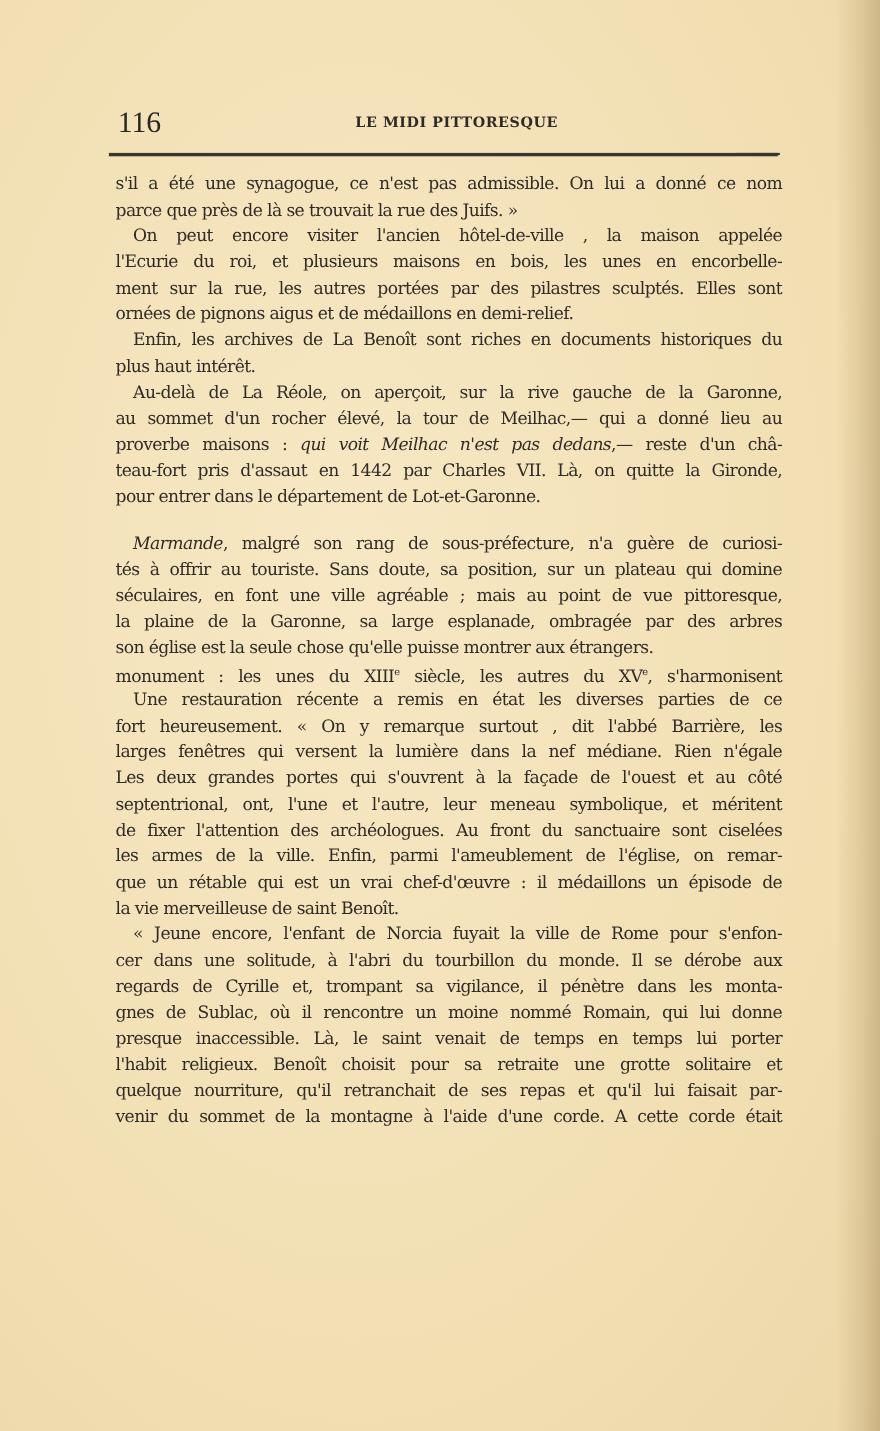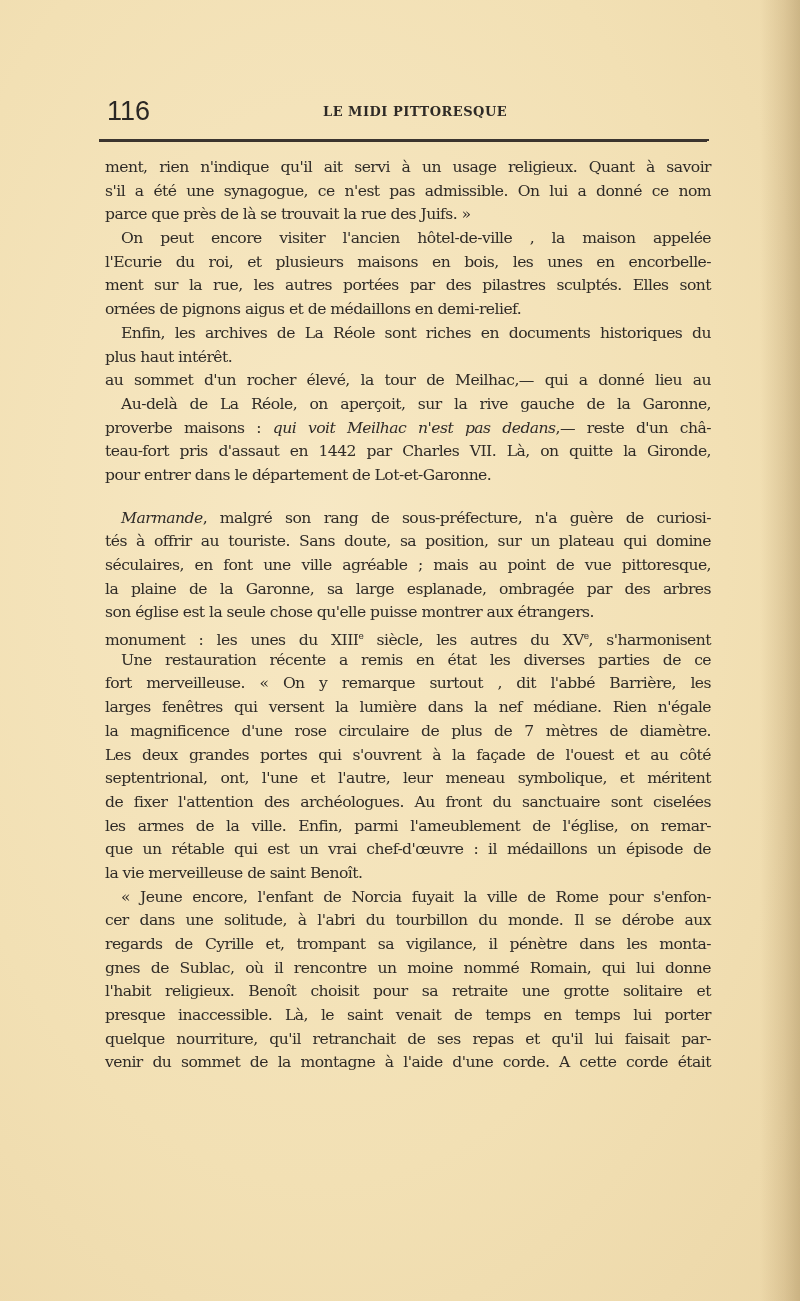--- a/index.html
+++ b/index.html
@@ -10,21 +10,21 @@
       linear-gradient(90deg, rgba(0,0,0,0) 0%, rgba(0,0,0,0) 95%, rgba(170,140,90,0.25) 98%, rgba(140,110,60,0.35) 100%),
       radial-gradient(ellipse at 40% 40%, #f7e8c4 0%, #f2e0b4 60%, #ecd7a8 100%);
     position: relative;
     font-family: "Liberation Serif", "DejaVu Serif", serif;
     color: #2e2a26;
   }
   .page { position: absolute; left: 0; top: 0; width: 800px; height: 1301px; }
   .header { position: absolute; left: 107px; top: 96px; width: 600px; height: 40px; }
   .page-number {
     position: absolute; left: 0; top: 0;
-    font-family: Liberation Sans, sans-serif;
+    font-family: Liberation Serif, serif;
     font-size: 27px; color: #2a2724; letter-spacing: 0px;
   }
   .running-title {
     position: absolute; left: 216px; top: 8px;
     font-family: "DejaVu Serif", serif;
     font-size: 13px; font-weight: bold; color: #2e2a26; letter-spacing: 0.5px;
   }
   .rule {
     position: absolute; left: 99px; top: 139px; width: 608px; height: 2px;
     background: #3b3530;
@@ -59,74 +59,72 @@
   <div class="header">
     <span class="page-number">116</span>
     <span class="running-title">LE MIDI PITTORESQUE</span>
   </div>
   <div class="rule"></div>
   <div class="rule-end"></div>
 
   <div class="body-text">
 
     <div>
-      <span class="line">ment, rien n'indique qu'il ait servi à un usage religieux. Quant à savoir</span>
       <span class="line">s'il a été une synagogue, ce n'est pas admissible. On lui a donné ce nom</span>
       <span class="line last">parce que près de là se trouvait la rue des Juifs. »</span>
     </div>
 
     <div>
       <span class="line indent">On peut encore visiter l'ancien hôtel-de-ville , la maison appelée</span>
       <span class="line">l'Ecurie du roi, et plusieurs maisons en bois, les unes en encorbelle-</span>
       <span class="line">ment sur la rue, les autres portées par des pilastres sculptés. Elles sont</span>
       <span class="line last">ornées de pignons aigus et de médaillons en demi-relief.</span>
     </div>
 
     <div>
-      <span class="line indent">Enfin, les archives de La Réole sont riches en documents historiques du</span>
+      <span class="line indent">Enfin, les archives de La Benoît sont riches en documents historiques du</span>
       <span class="line last">plus haut intérêt.</span>
     </div>
 
     <div>
+      <span class="line indent">Au-delà de La Réole, on aperçoit, sur la rive gauche de la Garonne,</span>
       <span class="line">au sommet d'un rocher élevé, la tour de Meilhac,— qui a donné lieu au</span>
-      <span class="line indent">Au-delà de La Réole, on aperçoit, sur la rive gauche de la Garonne,</span>
       <span class="line"><span>proverbe maisons : </span><span class="it">qui voit Meilhac n'est pas dedans</span><span>,— reste d'un châ-</span></span>
       <span class="line">teau-fort pris d'assaut en 1442 par Charles VII. Là, on quitte la Gironde,</span>
       <span class="line last">pour entrer dans le département de Lot-et-Garonne.</span>
     </div>
 
     <div class="gap"></div>
 
     <div>
       <span class="line indent"><span class="it">Marmande</span><span>, malgré son rang de sous-préfecture, n'a guère de curiosi-</span></span>
       <span class="line">tés à offrir au touriste. Sans doute, sa position, sur un plateau qui domine</span>
       <span class="line">séculaires, en font une ville agréable ; mais au point de vue pittoresque,</span>
       <span class="line">la plaine de la Garonne, sa large esplanade, ombragée par des arbres</span>
       <span class="line last">son église est la seule chose qu'elle puisse montrer aux étrangers.</span>
     </div>
 
     <div>
       <span class="line"><span>monument : les unes du XIII</span><span class="sup">e</span><span> siècle, les autres du XV</span><span class="sup">e</span><span>, s'harmonisent</span></span>
       <span class="line indent">Une restauration récente a remis en état les diverses parties de ce</span>
-      <span class="line">fort merveilleuse. « On y remarque surtout , dit l'abbé Barrière, les</span>
+      <span class="line">fort heureusement. « On y remarque surtout , dit l'abbé Barrière, les</span>
       <span class="line">larges fenêtres qui versent la lumière dans la nef médiane. Rien n'égale</span>
-      <span class="line">la magnificence d'une rose circulaire de plus de 7 mètres de diamètre.</span>
       <span class="line">Les deux grandes portes qui s'ouvrent à la façade de l'ouest et au côté</span>
       <span class="line">septentrional, ont, l'une et l'autre, leur meneau symbolique, et méritent</span>
       <span class="line">de fixer l'attention des archéologues. Au front du sanctuaire sont ciselées</span>
       <span class="line">les armes de la ville. Enfin, parmi l'ameublement de l'église, on remar-</span>
       <span class="line">que un rétable qui est un vrai chef-d'œuvre : il médaillons un épisode de</span>
       <span class="line last">la vie merveilleuse de saint Benoît.</span>
     </div>
 
     <div>
       <span class="line indent">« Jeune encore, l'enfant de Norcia fuyait la ville de Rome pour s'enfon-</span>
       <span class="line">cer dans une solitude, à l'abri du tourbillon du monde. Il se dérobe aux</span>
       <span class="line">regards de Cyrille et, trompant sa vigilance, il pénètre dans les monta-</span>
       <span class="line">gnes de Sublac, où il rencontre un moine nommé Romain, qui lui donne</span>
+      <span class="line">presque inaccessible. Là, le saint venait de temps en temps lui porter</span>
       <span class="line">l'habit religieux. Benoît choisit pour sa retraite une grotte solitaire et</span>
-      <span class="line">presque inaccessible. Là, le saint venait de temps en temps lui porter</span>
       <span class="line">quelque nourriture, qu'il retranchait de ses repas et qu'il lui faisait par-</span>
       <span class="line">venir du sommet de la montagne à l'aide d'une corde. A cette corde était</span>
     </div>
 
   </div>
 </div>
 
 </body></html>

